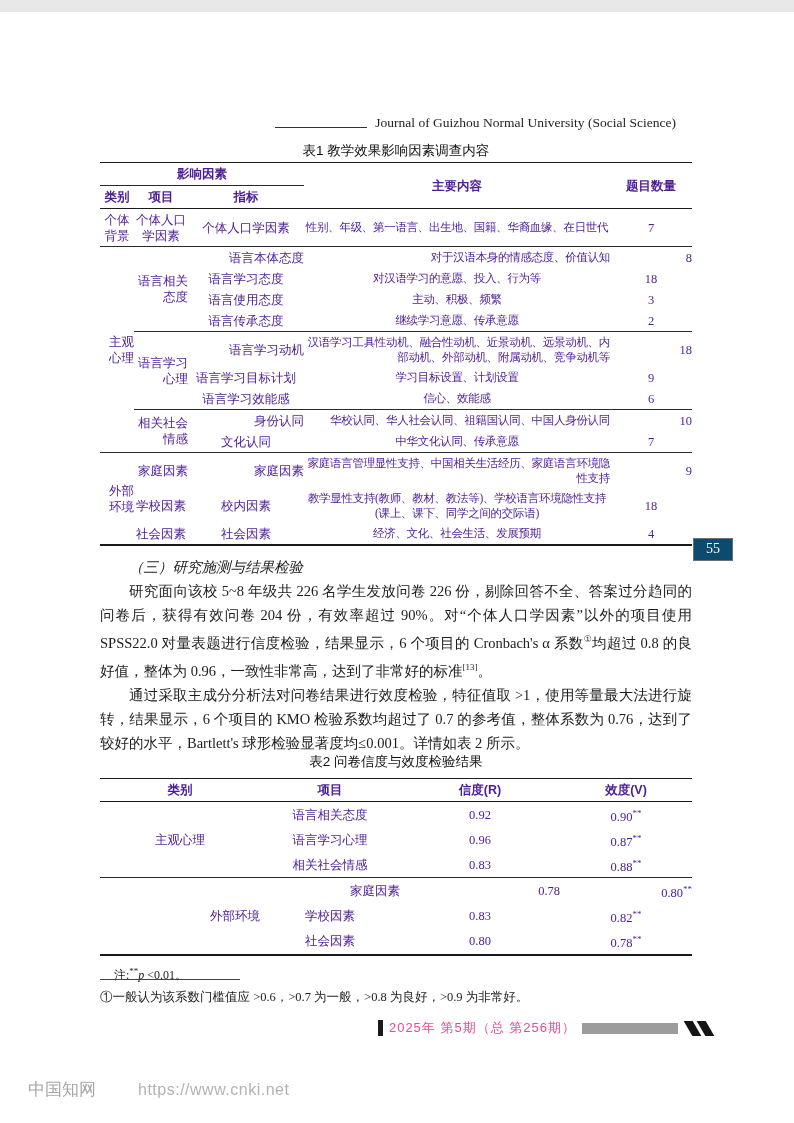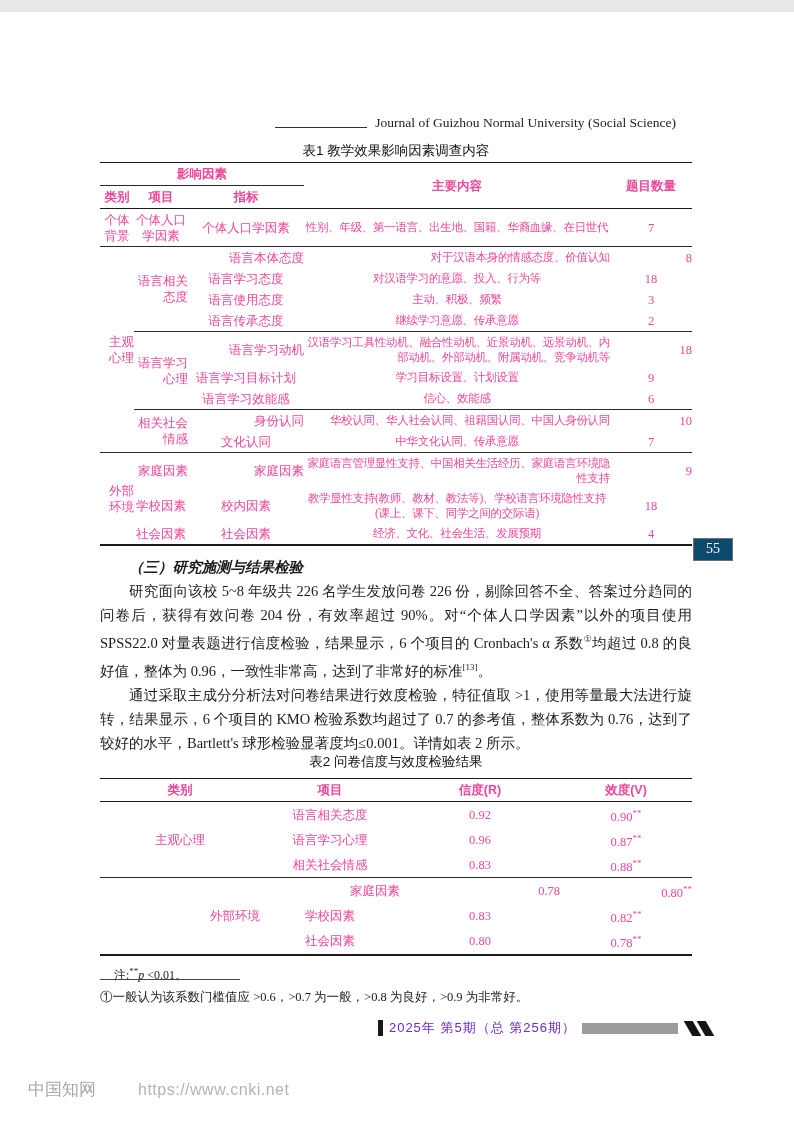--- a/index.html
+++ b/index.html
@@ -19,21 +19,21 @@
   .tbl-title {
     position:absolute; left:100px; width:592px; text-align:center;
     font-family:"Liberation Sans","DejaVu Sans",sans-serif; font-weight:normal;
     font-size:13.5px; color:#111;
   }
   .t1-title { top:130px; }
   
   table.paper {
     border-collapse:collapse; table-layout:fixed; width:592px;
     position:absolute; left:100px;
-    font-size:12.5px; line-height:16px; color:#ec4899;
+    font-size:12.5px; line-height:16px; color:#4c1d95;
     border-top:1.6px solid #1a1a1a; border-bottom:2px solid #1a1a1a;
   }
   table.t1 { top:150px; }
   table.t2 { top:0; position:relative; left:0; margin:0 auto; }
   table.paper th {
     font-family:"Liberation Sans","DejaVu Sans",sans-serif; font-weight:bold;
     font-size:12.5px; padding:3px 0; text-align:center; vertical-align:middle;
   }
   table.paper td { padding:2.5px 0; text-align:center; vertical-align:middle; }
   .group-th { border-bottom:1px solid #2a2a2a; }
@@ -47,38 +47,38 @@
     background:#0c4a6e; border:1px solid #6f6f6f; color:#ffffff;
     font-size:14px; text-align:center; line-height:20px;
     font-family:"Liberation Serif","DejaVu Serif",serif;
   }
   
   .bodytext {
     position:absolute; left:100px; top:543px; width:592px;
     font-size:14.5px; line-height:24px; text-align:justify;
   }
   .bodytext p { margin:0; text-indent:2em; }
-  .section-heading { font-style:italic; font-weight:bold; text-indent:2em; margin:0; }
+  .section-heading { font-style:italic; font-weight:normal; text-indent:2em; margin:0; }
   sup { font-size:9px; }
   
   .t2-wrap { position:absolute; left:100px; top:741px; width:592px; }
   .t2-title { position:relative; left:0; top:0; margin-bottom:7px; }
   .t2-note { margin-top:10px; margin-left:14px; font-size:12px; color:#1c1c1c; }
   .t2-note i { font-style:italic; }
   
   .footnote-rule { position:absolute; left:100px; top:967px; width:140px; border-top:1px solid #444; }
   .footnote { position:absolute; left:100px; top:977px; width:540px; font-size:12.5px; color:#1c1c1c; }
   
   .footer {
     position:absolute; top:1007px; right:84px;
     display:flex; align-items:center; gap:6px;
     font-family:"Liberation Sans","DejaVu Sans",sans-serif;
   }
   .footer-tick { width:5px; height:16px; background:#1a1a1a; }
-  .footer-issue { font-size:13px; color:#6d28d9; letter-spacing:1px; }
+  .footer-issue { font-size:13px; color:#ec4899; letter-spacing:1px; }
   .footer-bar { width:96px; height:11px; background:#9c9c9c; }
   .footer-stripes { display:flex; gap:4px; margin-left:4px; }
   .stripe { width:9px; height:15px; background:#151515; transform:skewX(30deg); }
   
   .watermark {
     position:absolute; left:28px; top:1066px;
     display:flex; align-items:baseline; gap:42px;
     font-family:"Liberation Sans","DejaVu Sans",sans-serif;
   }
   .wm-site { font-size:17px; color:#a6a6a6; }

